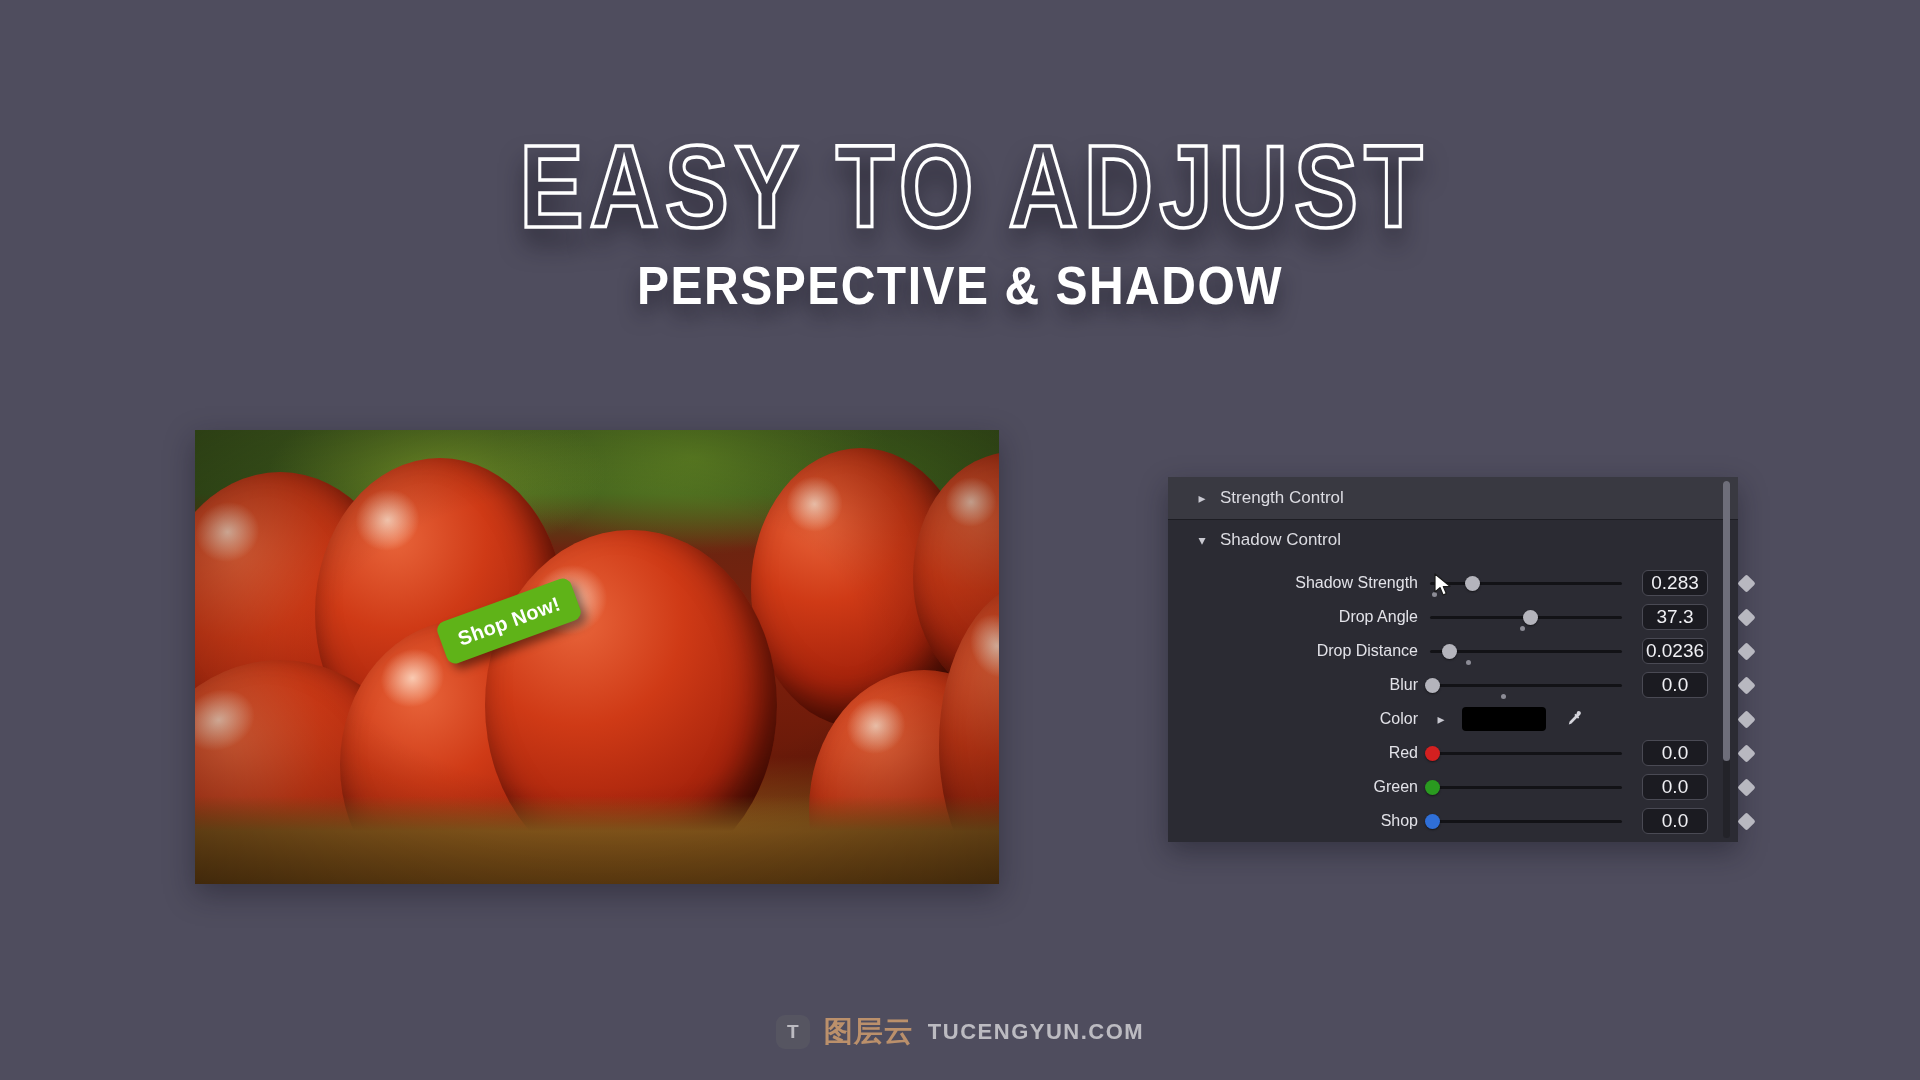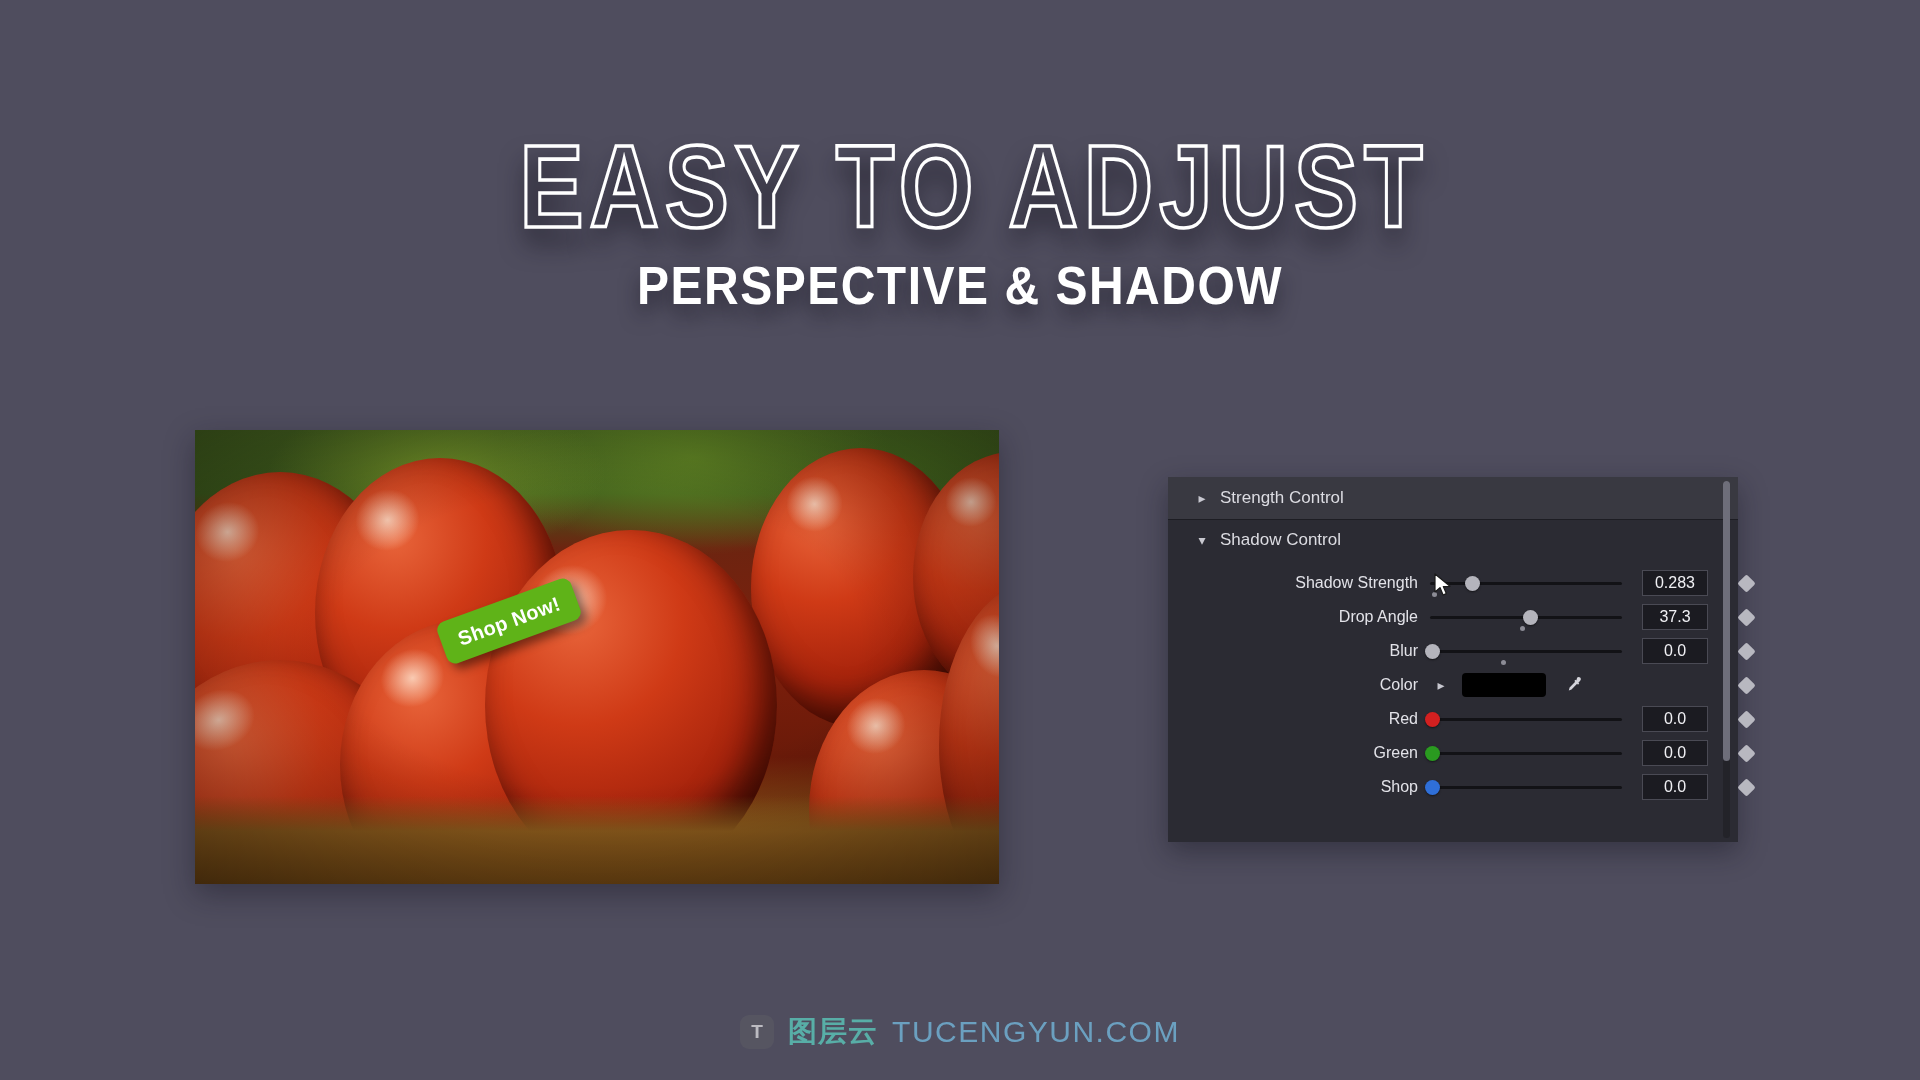--- a/index.html
+++ b/index.html
@@ -221,23 +221,23 @@
     border-radius: 50%;
     background: #8c8c96;
     margin-left: -2px;
   }
   .valuebox {
     width: 64px;
     height: 24px;
     margin-left: 20px;
     background: #1b1b21;
     border: 1px solid #4a4a54;
-    border-radius: 0;
+    border-radius: 6px;
     color: #f0f0f4;
-    font-size: 16px;
+    font-size: 19px;
     display: flex;
     align-items: center;
     justify-content: center;
   }
   .kf {
     position: absolute;
     left: 528px;
     width: 13px;
     height: 13px;
     background: #b8b8c0;
@@ -310,29 +310,29 @@
     border-radius: 9px;
     background: #5b5a64;
     display: flex;
     align-items: center;
     justify-content: center;
     color: #ffffff;
     font-size: 19px;
     font-weight: bold;
   }
   .wm-cn {
-    color: #5eead4;
+    color: #fdba74;
     font-size: 29px;
     font-weight: bold;
     letter-spacing: 1px;
   }
   .wm-en {
-    color: #7dd3fc;
-    font-size: 30px;
-    font-weight: normal;
+    color: #ffffff;
+    font-size: 22px;
+    font-weight: bold;
     letter-spacing: 1.5px;
   }
 </style>
 </head>
 <body>
 
 <div class="headline-wrap">
   <div class="headline">EASY TO ADJUST</div>
 </div>
 <div class="subheadline">PERSPECTIVE &amp; SHADOW</div>
@@ -385,20 +385,30 @@
       <div class="row-label">Drop Angle</div>
       <div class="slider">
         <div class="track"></div>
         <div class="knob" style="left:52%"></div>
         <div class="defdot" style="left:48%"></div>
       </div>
       <div class="valuebox">37.3</div>
       <div class="kf"></div>
     </div>
 
+    <div class="row">
+      <div class="row-label">Drop Distance</div>
+      <div class="slider">
+        <div class="track"></div>
+        <div class="knob" style="left:10%"></div>
+        <div class="defdot" style="left:20%"></div>
+      </div>
+      <div class="valuebox">0.0236</div>
+      <div class="kf"></div>
+    </div>
 
     <div class="row">
       <div class="row-label">Blur</div>
       <div class="slider">
         <div class="track"></div>
         <div class="knob" style="left:1%"></div>
         <div class="defdot" style="left:38%"></div>
       </div>
       <div class="valuebox">0.0</div>
       <div class="kf"></div>

